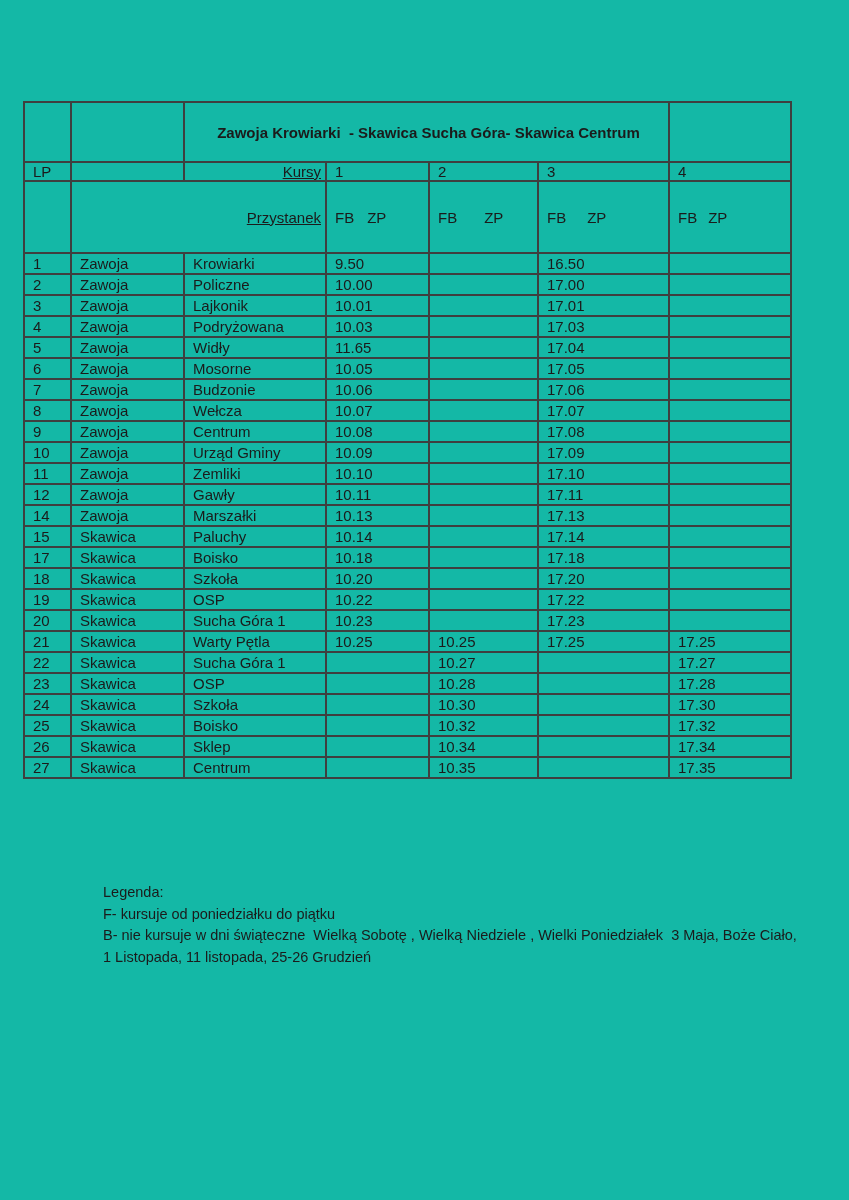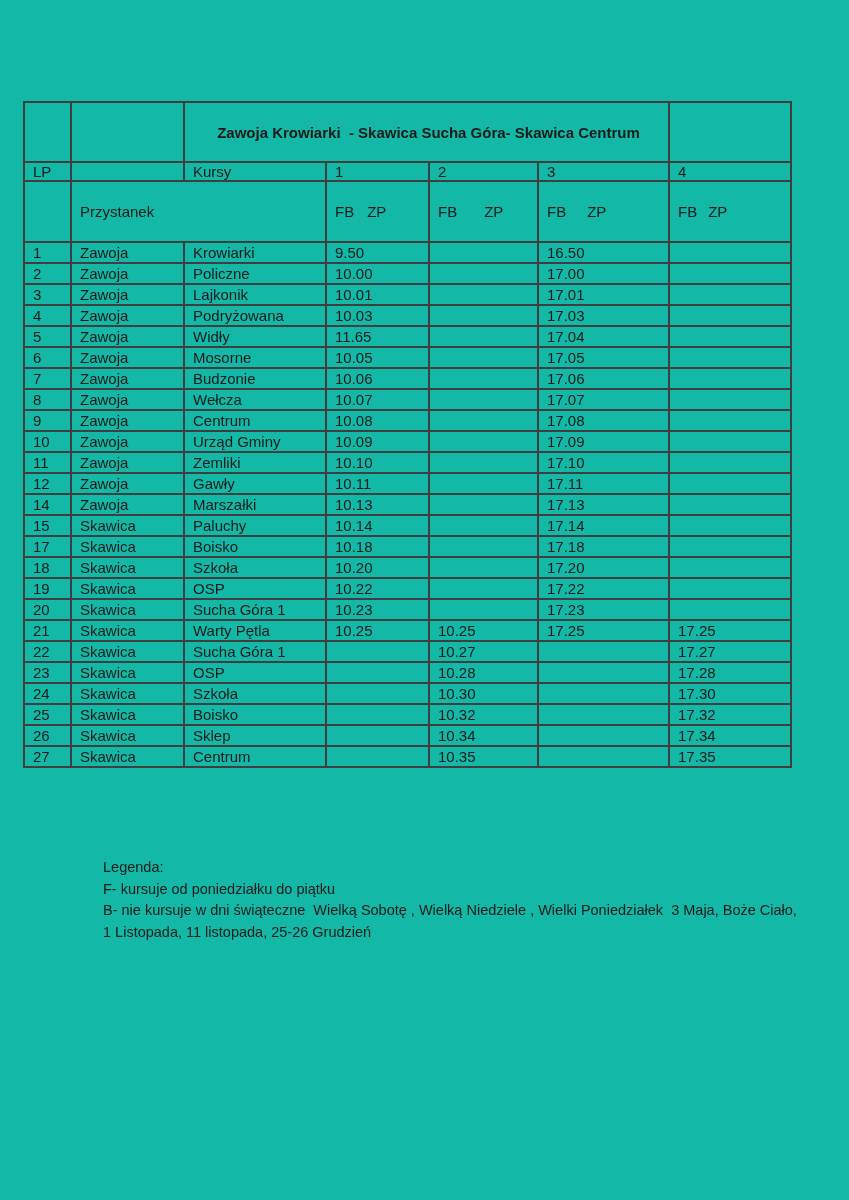--- a/index.html
+++ b/index.html
@@ -33,46 +33,46 @@
     border: 2px solid #3f3f3f;
     font-size: 15px;
     color: #1b1b1b;
     padding: 0 4px 0 8px;
     vertical-align: middle;
     overflow: hidden;
     white-space: pre;
   }
   tr.r-title  { height: 60px; }
   tr.r-kursy  { height: 18px; }
-  tr.r-prz    { height: 61px; }
+  tr.r-prz    { height: 72px; }
   tr.data-row { height: 21px; }
 
   td.title-cell {
     text-align: center;
     font-weight: bold;
     font-size: 15.5px;
   }
-  td.center { text-align: left; }
+  td.center { text-align: right; text-decoration: underline; }
 
   td.fbzp {
     vertical-align: top;
     padding-top: 5px;
     font-size: 14.5px;
   }
   td.fbzp .zp { display: inline-block; }
   td.fbzp-1 .zp { margin-left: 13px; }
   td.fbzp-2 .zp { margin-left: 27px; }
   td.fbzp-3 .zp { margin-left: 21px; }
   td.fbzp-4 .zp { margin-left: 11px; }
 
   
   .legend {
     position: absolute;
     left: 103px;
-    top: 857px;
+    top: 882px;
     font-size: 14.5px;
     line-height: 21.5px;
     color: #1b1b1b;
   }
   .legend .legend-line { white-space: pre; }
 </style>
 </head>
 <body>
 
 <div class="page">

